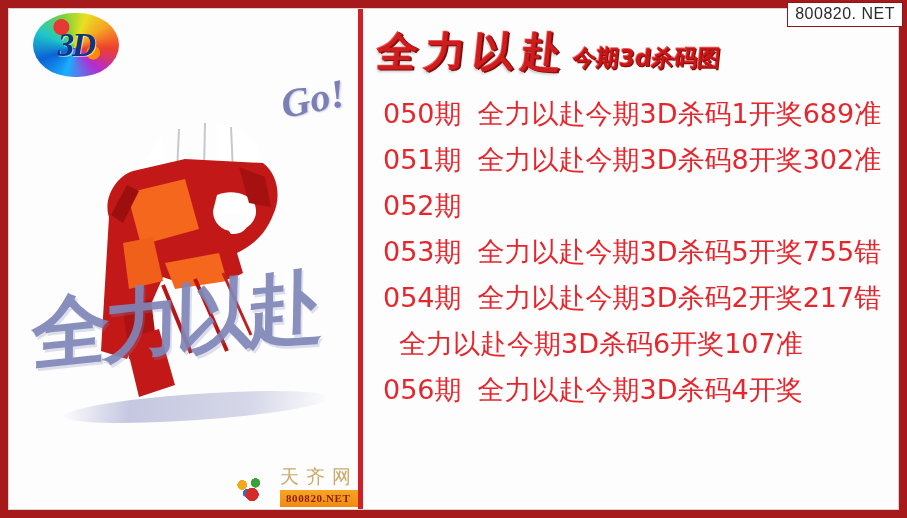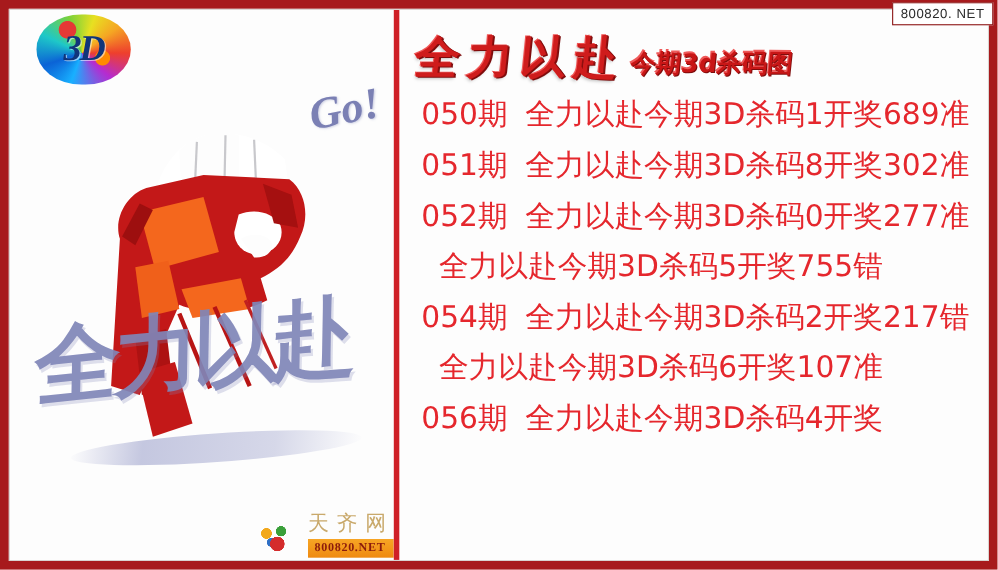--- a/index.html
+++ b/index.html
@@ -13,21 +13,21 @@
     box-sizing:border-box;
   }
 
   
   .watermark{
     position:absolute;top:2px;right:4px;
     z-index:40;
     background:#ffffff;
     border:1px solid #8c1515;
     color:#2b2b2b;
-    font-size:12px;
+    font-size:16px;
     letter-spacing:.5px;
     padding:2px 7px 3px 7px;
     font-family:"Liberation Sans",sans-serif;
     white-space:nowrap;
   }
 
   
   .canvas{
     position:absolute;
     left:8px;top:8px;right:8px;bottom:8px;
@@ -169,21 +169,21 @@
     text-shadow:1px 1px 0 #7d0c0c,-1px -1px 0 #ef5a5a;
     transform:skewX(-6deg);
     white-space:nowrap;
   }
 
   .rows{
     position:absolute;left:20px;right:4px;top:72px;
   }
   .row{
     height:46px;
-    display:flex;align-items:center;
+    display:flex;align-items:flex-end;
     white-space:nowrap;
     color:#e5272d;
   }
   .row .period{
     font:400 27px/1 "DejaVu Sans",sans-serif;
     letter-spacing:0px;
   }
   .row .desc{
     margin-left:16px;
     font:400 27px/1 "DejaVu Sans",sans-serif;
@@ -269,23 +269,23 @@
         <div class="row">
           <span class="period">050期</span>
           <span class="desc">全力以赴今期3D杀码1开奖689准</span>
         </div>
         <div class="row">
           <span class="period">051期</span>
           <span class="desc">全力以赴今期3D杀码8开奖302准</span>
         </div>
         <div class="row">
           <span class="period">052期</span>
-          <span class="desc">全力以赴今期3D杀码0开奖277准</span>
-        </div>
-        <div class="row">
+        </div>
+        <div class="row">
+          <span class="period">053期</span>
           <span class="desc">全力以赴今期3D杀码5开奖755错</span>
         </div>
         <div class="row">
           <span class="period">054期</span>
           <span class="desc">全力以赴今期3D杀码2开奖217错</span>
         </div>
         <div class="row">
           <span class="desc">全力以赴今期3D杀码6开奖107准</span>
         </div>
         <div class="row">

